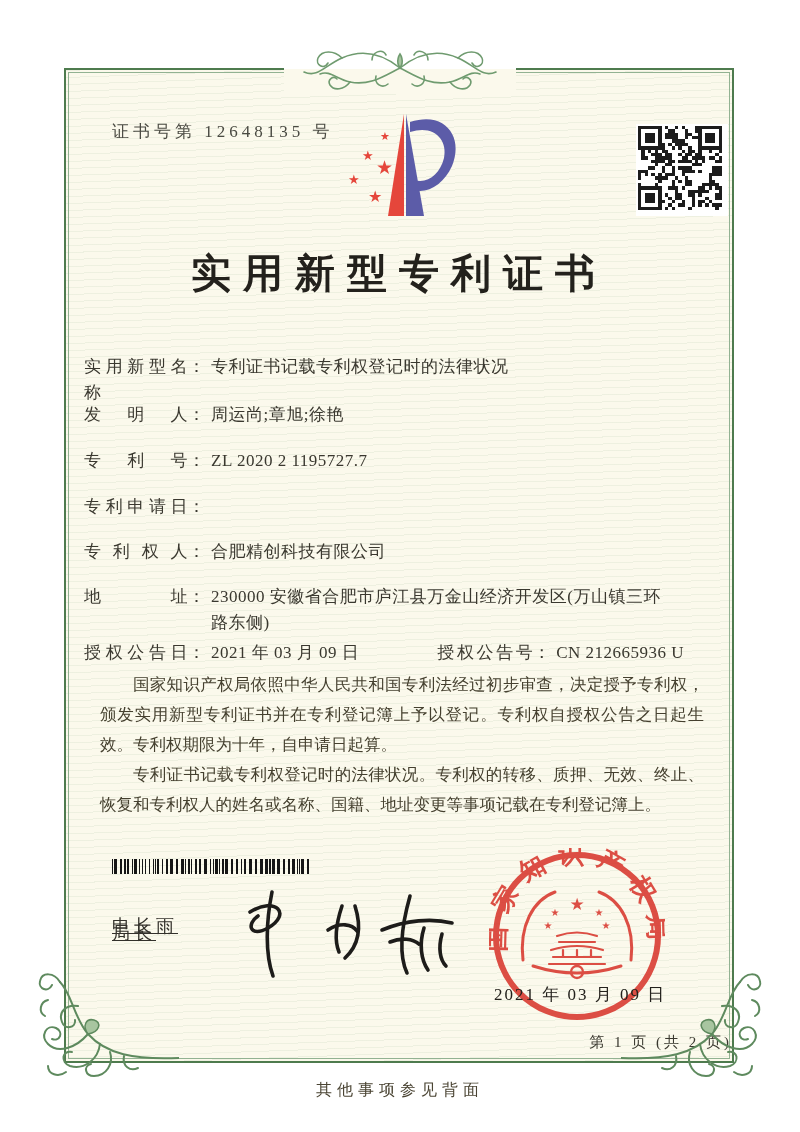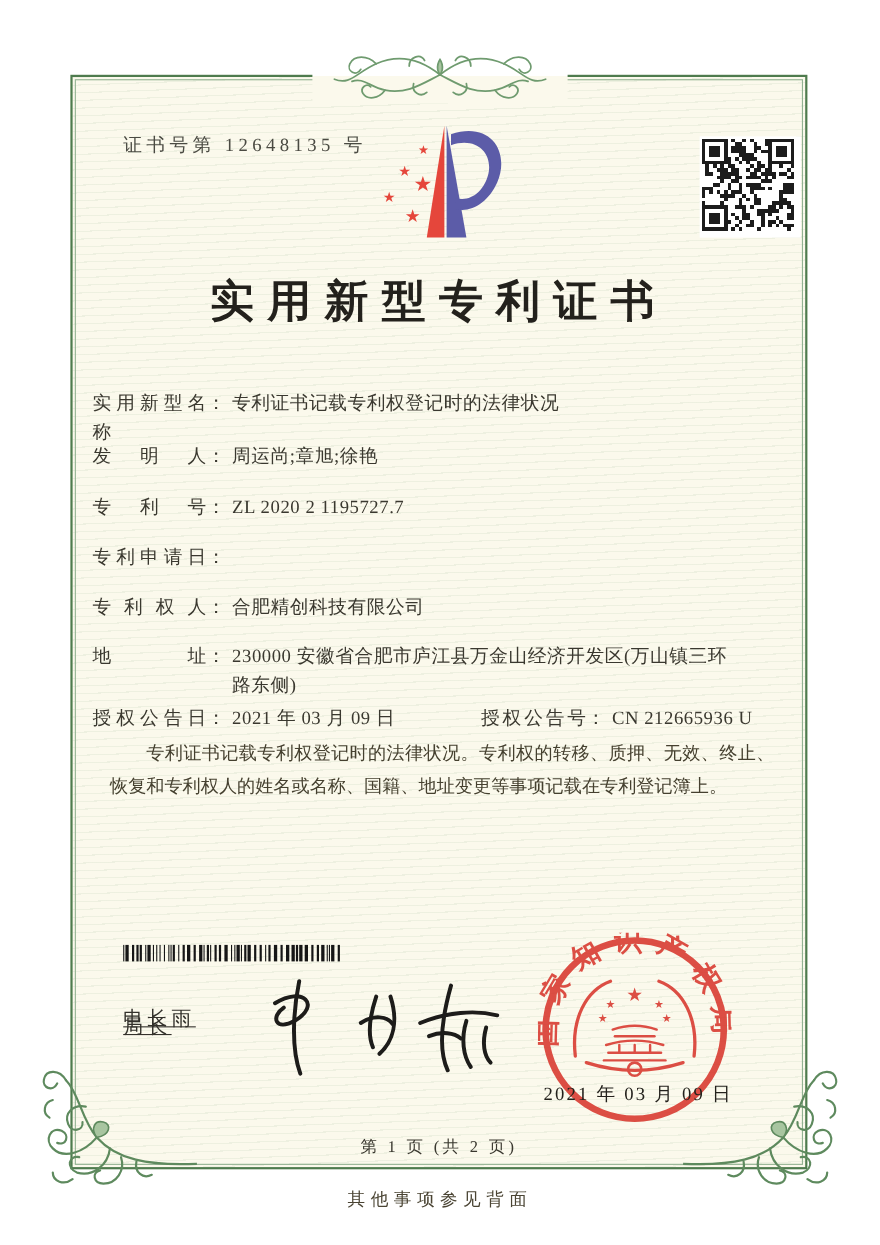--- a/index.html
+++ b/index.html
@@ -52,21 +52,21 @@
   .body-text p{margin:0;text-indent:2em;}
   
   .barcode{position:absolute;left:46px;top:789px;height:15px;display:flex;}
   .barcode span{display:block;height:100%;}
   .official{position:absolute;left:46px;font-size:18px;letter-spacing:4px;color:#33312b;text-decoration:underline;}
   .official-title{top:851px;}
   .official-name{top:844px;}
   .signature{position:absolute;left:148px;top:808px;width:270px;height:120px;}
   .seal{position:absolute;left:423px;top:778px;width:176px;height:176px;opacity:0.88;}
   .seal-date{position:absolute;left:428px;top:913px;font-size:17px;letter-spacing:2px;color:#23211c;z-index:7;}
-  .page-info{position:absolute;left:0;top:963px;width:100%;text-align:center;font-size:15px;letter-spacing:3px;color:#3a382f;}
+  .page-info{position:absolute;left:0;top:963px;width:100%;text-align:right;font-size:15px;letter-spacing:3px;color:#3a382f;}
   .back-note{position:absolute;left:0;top:1080px;width:100%;text-align:center;font-size:16px;letter-spacing:5px;color:#4a4433;}
 </style>
 </head>
 <body>
 
 <div class="ornament-top">
   <svg width="232" height="52" viewBox="0 0 232 52">
     <g fill="none" stroke="#6f9b6f" stroke-width="1.6" stroke-linecap="round">
       <g>
         <path d="M116,26 C96,10 76,8 58,16 C40,24 34,36 20,30"></path>
@@ -456,20 +456,21 @@
       <span class="f-value">2021 年 03 月 09 日</span>
     </span>
     <span class="grant-pair" style="margin-left:78px">
       <span class="f-label" style="width:96px">授权公告号</span>
         <span class="f-colon">：</span>
       <span class="f-value">CN 212665936 U</span>
     </span>
   </div>
 
   <div class="body-text">
+    <p>国家知识产权局依照中华人民共和国专利法经过初步审查，决定授予专利权，颁发实用新型专利证书并在专利登记簿上予以登记。专利权自授权公告之日起生效。专利权期限为十年，自申请日起算。</p>
     <p>专利证书记载专利权登记时的法律状况。专利权的转移、质押、无效、终止、恢复和专利权人的姓名或名称、国籍、地址变更等事项记载在专利登记簿上。</p>
   </div>
 
   <div class="barcode" id="barcode">
       <span style="width: 1px; background: rgb(22, 22, 22);"></span>
       <span style="width: 1px; background: transparent;"></span>
       <span style="width: 3px; background: rgb(22, 22, 22);"></span>
       <span style="width: 3px; background: transparent;"></span>
       <span style="width: 2px; background: rgb(22, 22, 22);"></span>
       <span style="width: 2px; background: transparent;"></span>

